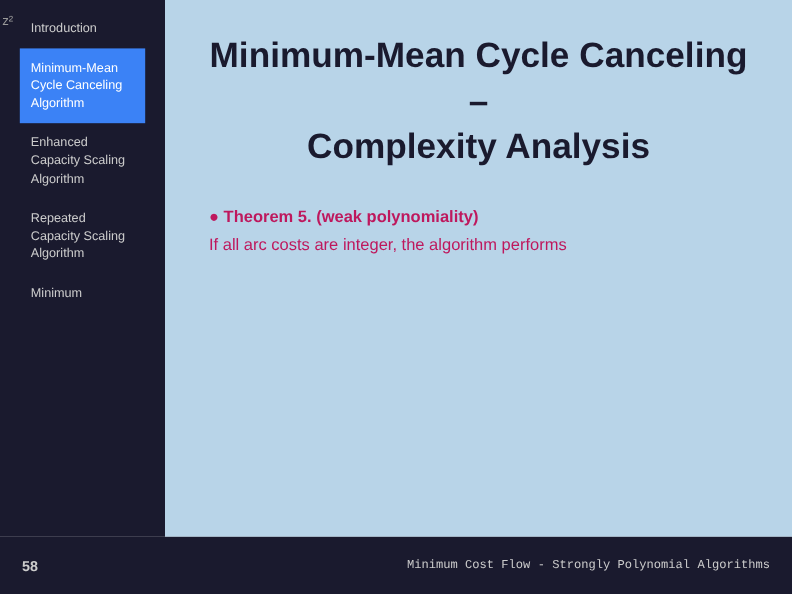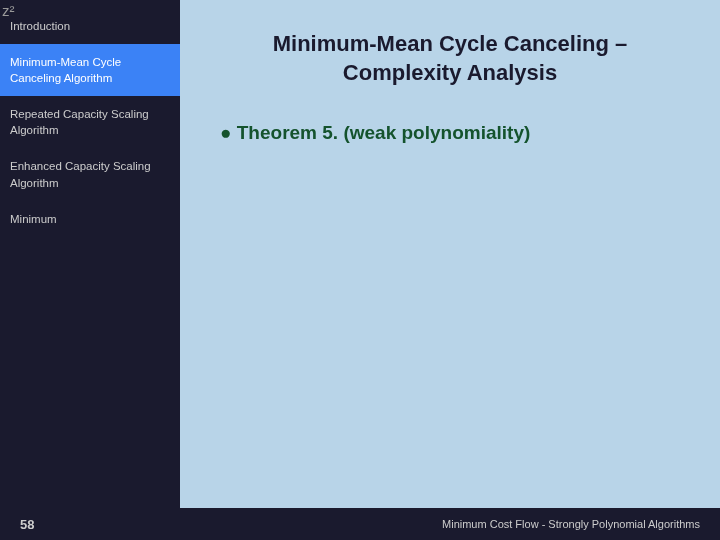--- a/index.html
+++ b/index.html
@@ -12,26 +12,26 @@
       overflow: hidden;
     }
 
     .main-container {
       display: flex;
       flex: 1;
       height: 500px;
     }
 
     .sidebar {
-      width: 180px;
+      width: 150px;
       background-color: #1a1a2e;
       color: #ccc;
       display: flex;
       flex-direction: column;
-      padding: 8px 0;
+      padding: 8px 18px;
       flex-shrink: 0;
     }
 
     .sidebar-item {
       padding: 10px 10px;
       font-size: 11.5px;
       line-height: 1.4;
       cursor: pointer;
       color: #cccccc;
     }
@@ -43,102 +43,104 @@
 
     .content-area {
       flex: 1;
       background-color: #b8d4e8;
       padding: 30px 40px;
       display: flex;
       flex-direction: column;
     }
 
     .slide-title {
-      font-size: 22px;
+      font-size: 32px;
       font-weight: bold;
       color: #1a1a2e;
       text-align: center;
       margin-bottom: 30px;
       line-height: 1.3;
     }
 
     .slide-body {
-      font-size: 19px;
-      color: #14532d;
+      font-size: 15px;
+      color: #be185d;
       line-height: 1.7;
     }
 
     .bullet-point {
       display: flex;
       align-items: flex-start;
       gap: 6px;
     }
 
     .footer {
-      height: 32px;
+      height: 52px;
       background-color: #1a1a2e;
       display: flex;
       align-items: center;
       justify-content: space-between;
       padding: 0 20px;
       color: #cccccc;
       font-size: 11px;
     }
 
     .footer-page {
       color: #cccccc;
       font-size: 13px;
       font-weight: bold;
     }
 
     .footer-title {
       color: #cccccc;
       font-size: 11px;
+      font-family: Liberation Mono, monospace;
     }
 
     .watermark {
       position: absolute;
-      top: 2px;
+      top: 12px;
       left: 2px;
-      font-size: 15px;
+      font-size: 12px;
       color: #999;
     }
   </style>
 </head>
 <body>
 
 <div class="main-container">
 
   <div class="sidebar">
     <div class="sidebar-item">
       <span>Introduction</span>
     </div>
     <div class="sidebar-item highlighted">
       <span>Minimum-Mean Cycle Canceling Algorithm</span>
     </div>
     <div class="sidebar-item">
-      <span>Repeated Capacity Scaling Algorithm</span>
+      <span>Enhanced Capacity Scaling Algorithm</span>
     </div>
     <div class="sidebar-item">
-      <span>Enhanced Capacity Scaling Algorithm</span>
+      <span>Repeated Capacity Scaling Algorithm</span>
     </div>
     <div class="sidebar-item">
       <span>Minimum</span>
     </div>
   </div>
 
   <div class="content-area">
     <div class="slide-title">
       <span>Minimum-Mean Cycle Canceling –</span><br>
       <span>Complexity Analysis</span>
     </div>
     <div class="slide-body">
       <div class="bullet-point">
         <div>
           <div style="font-weight: bold;">● Theorem 5. (weak polynomiality)</div>
+          <div>If all arc costs are integer, the algorithm performs</div>
         </div>
       </div>
     </div>
   </div>
 </div>
 
 <div class="footer">
   <div class="footer-page">58</div>
   <div class="footer-title">Minimum Cost Flow - Strongly Polynomial Algorithms</div>
 </div>

